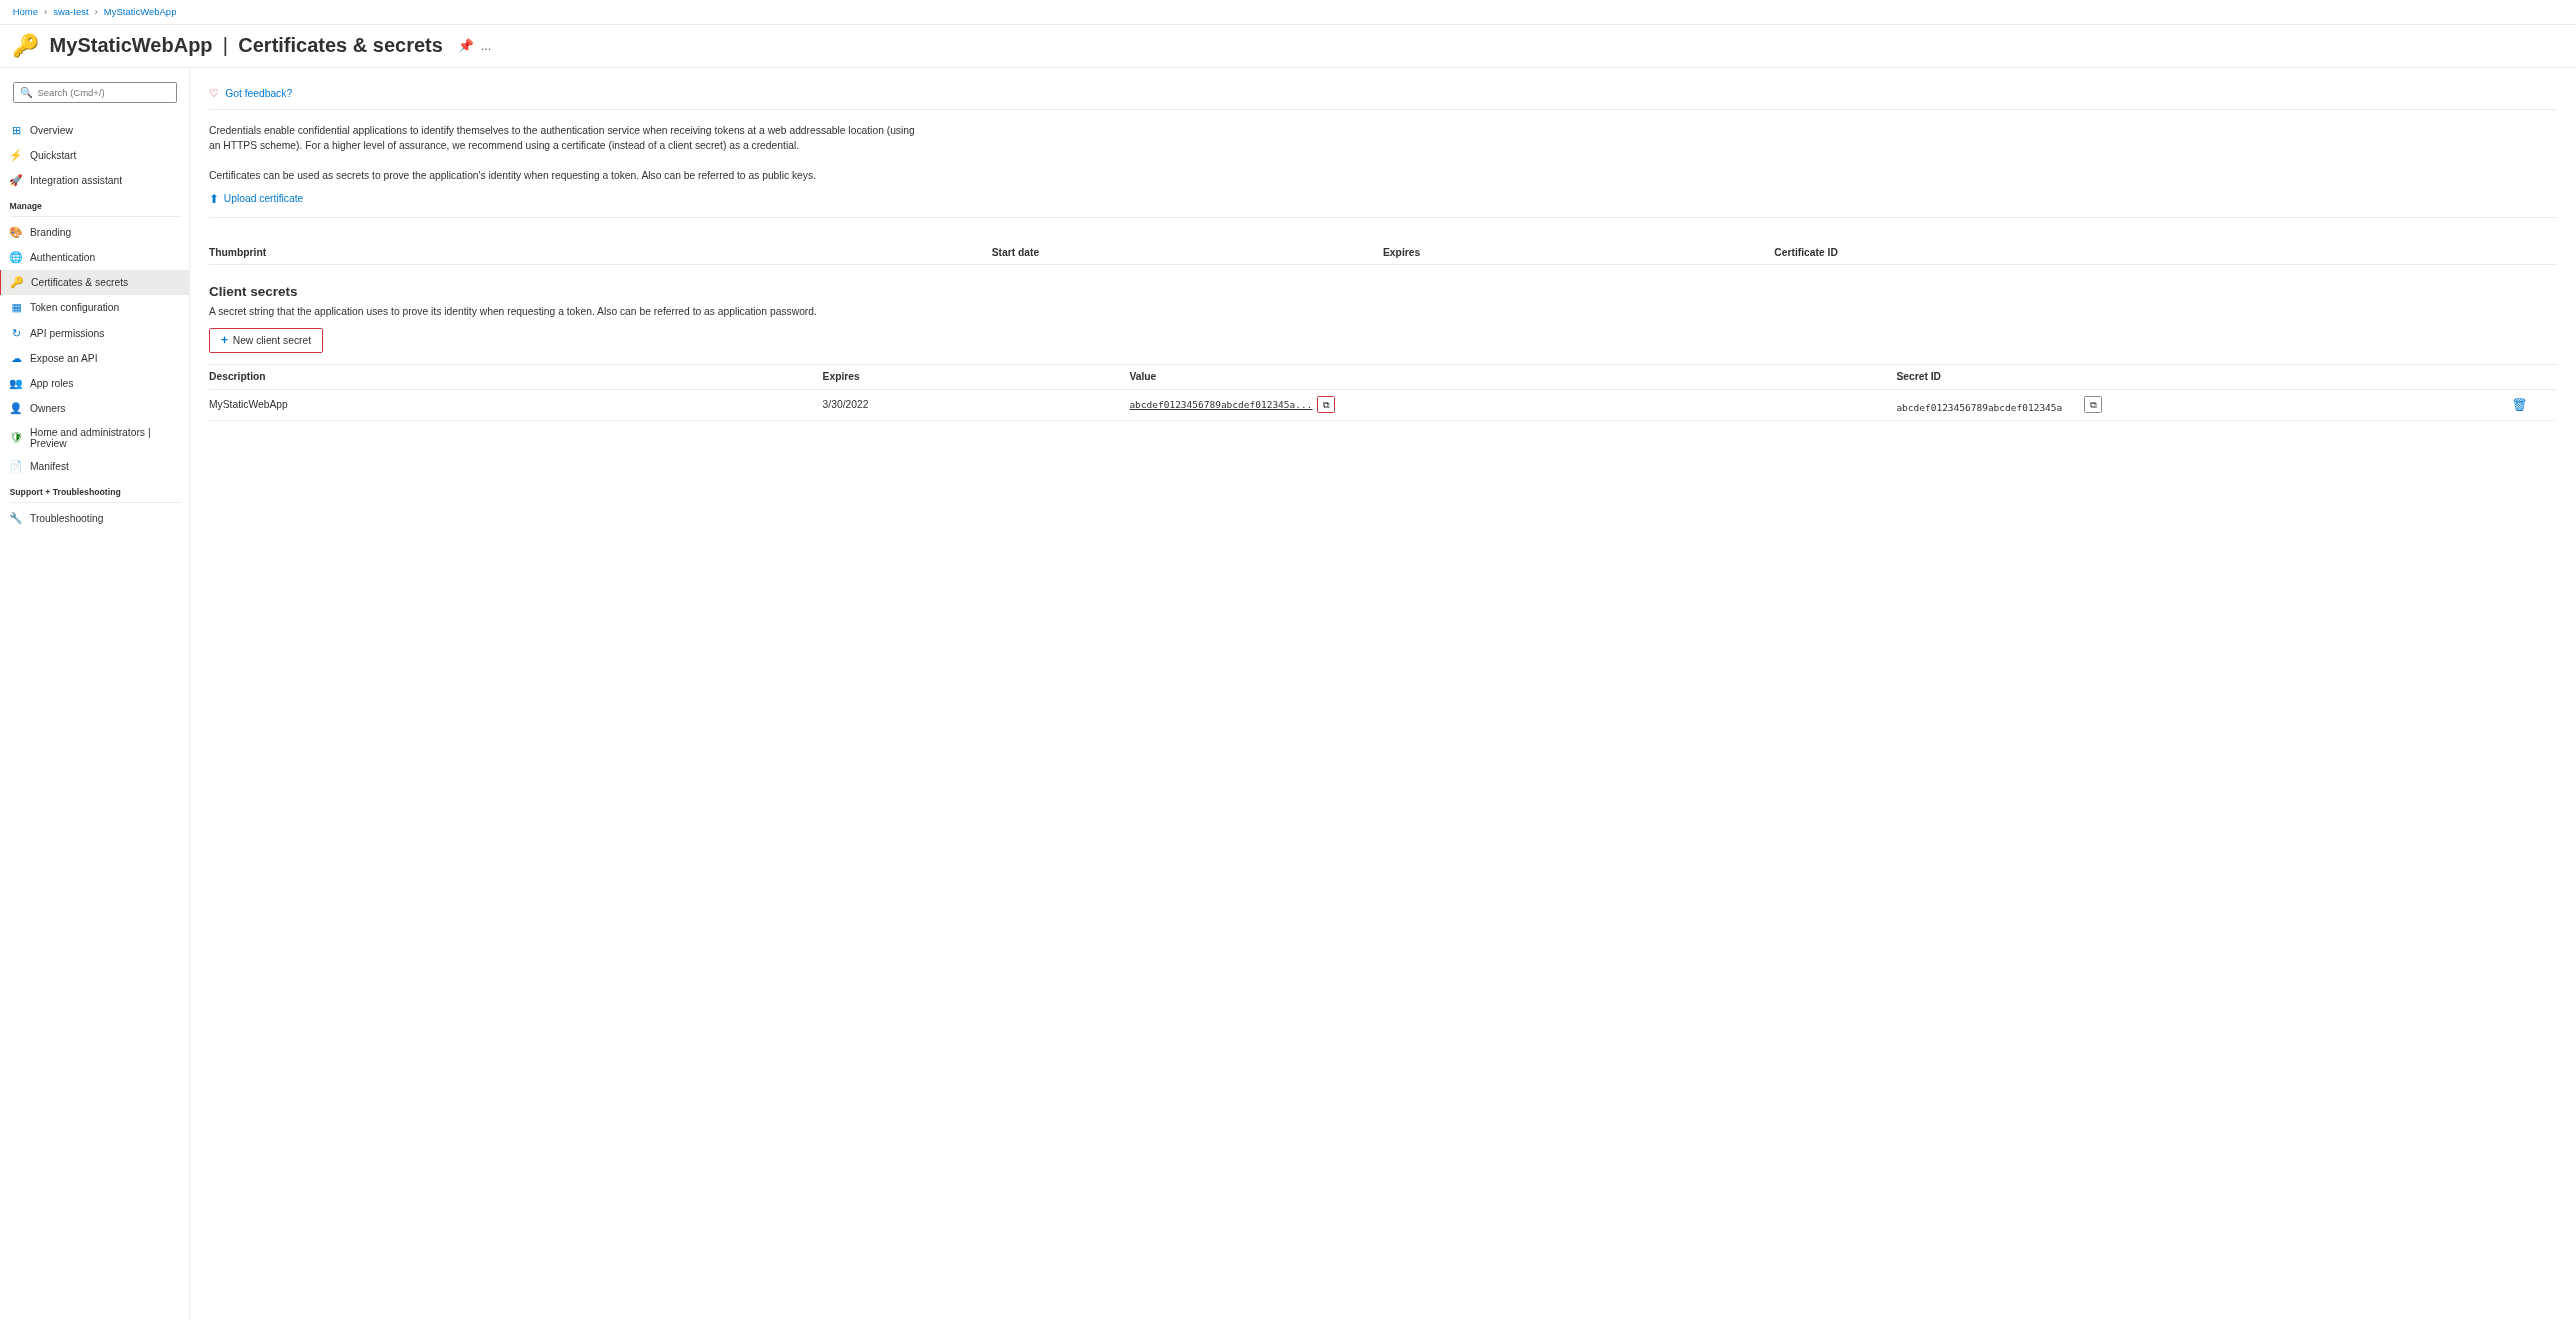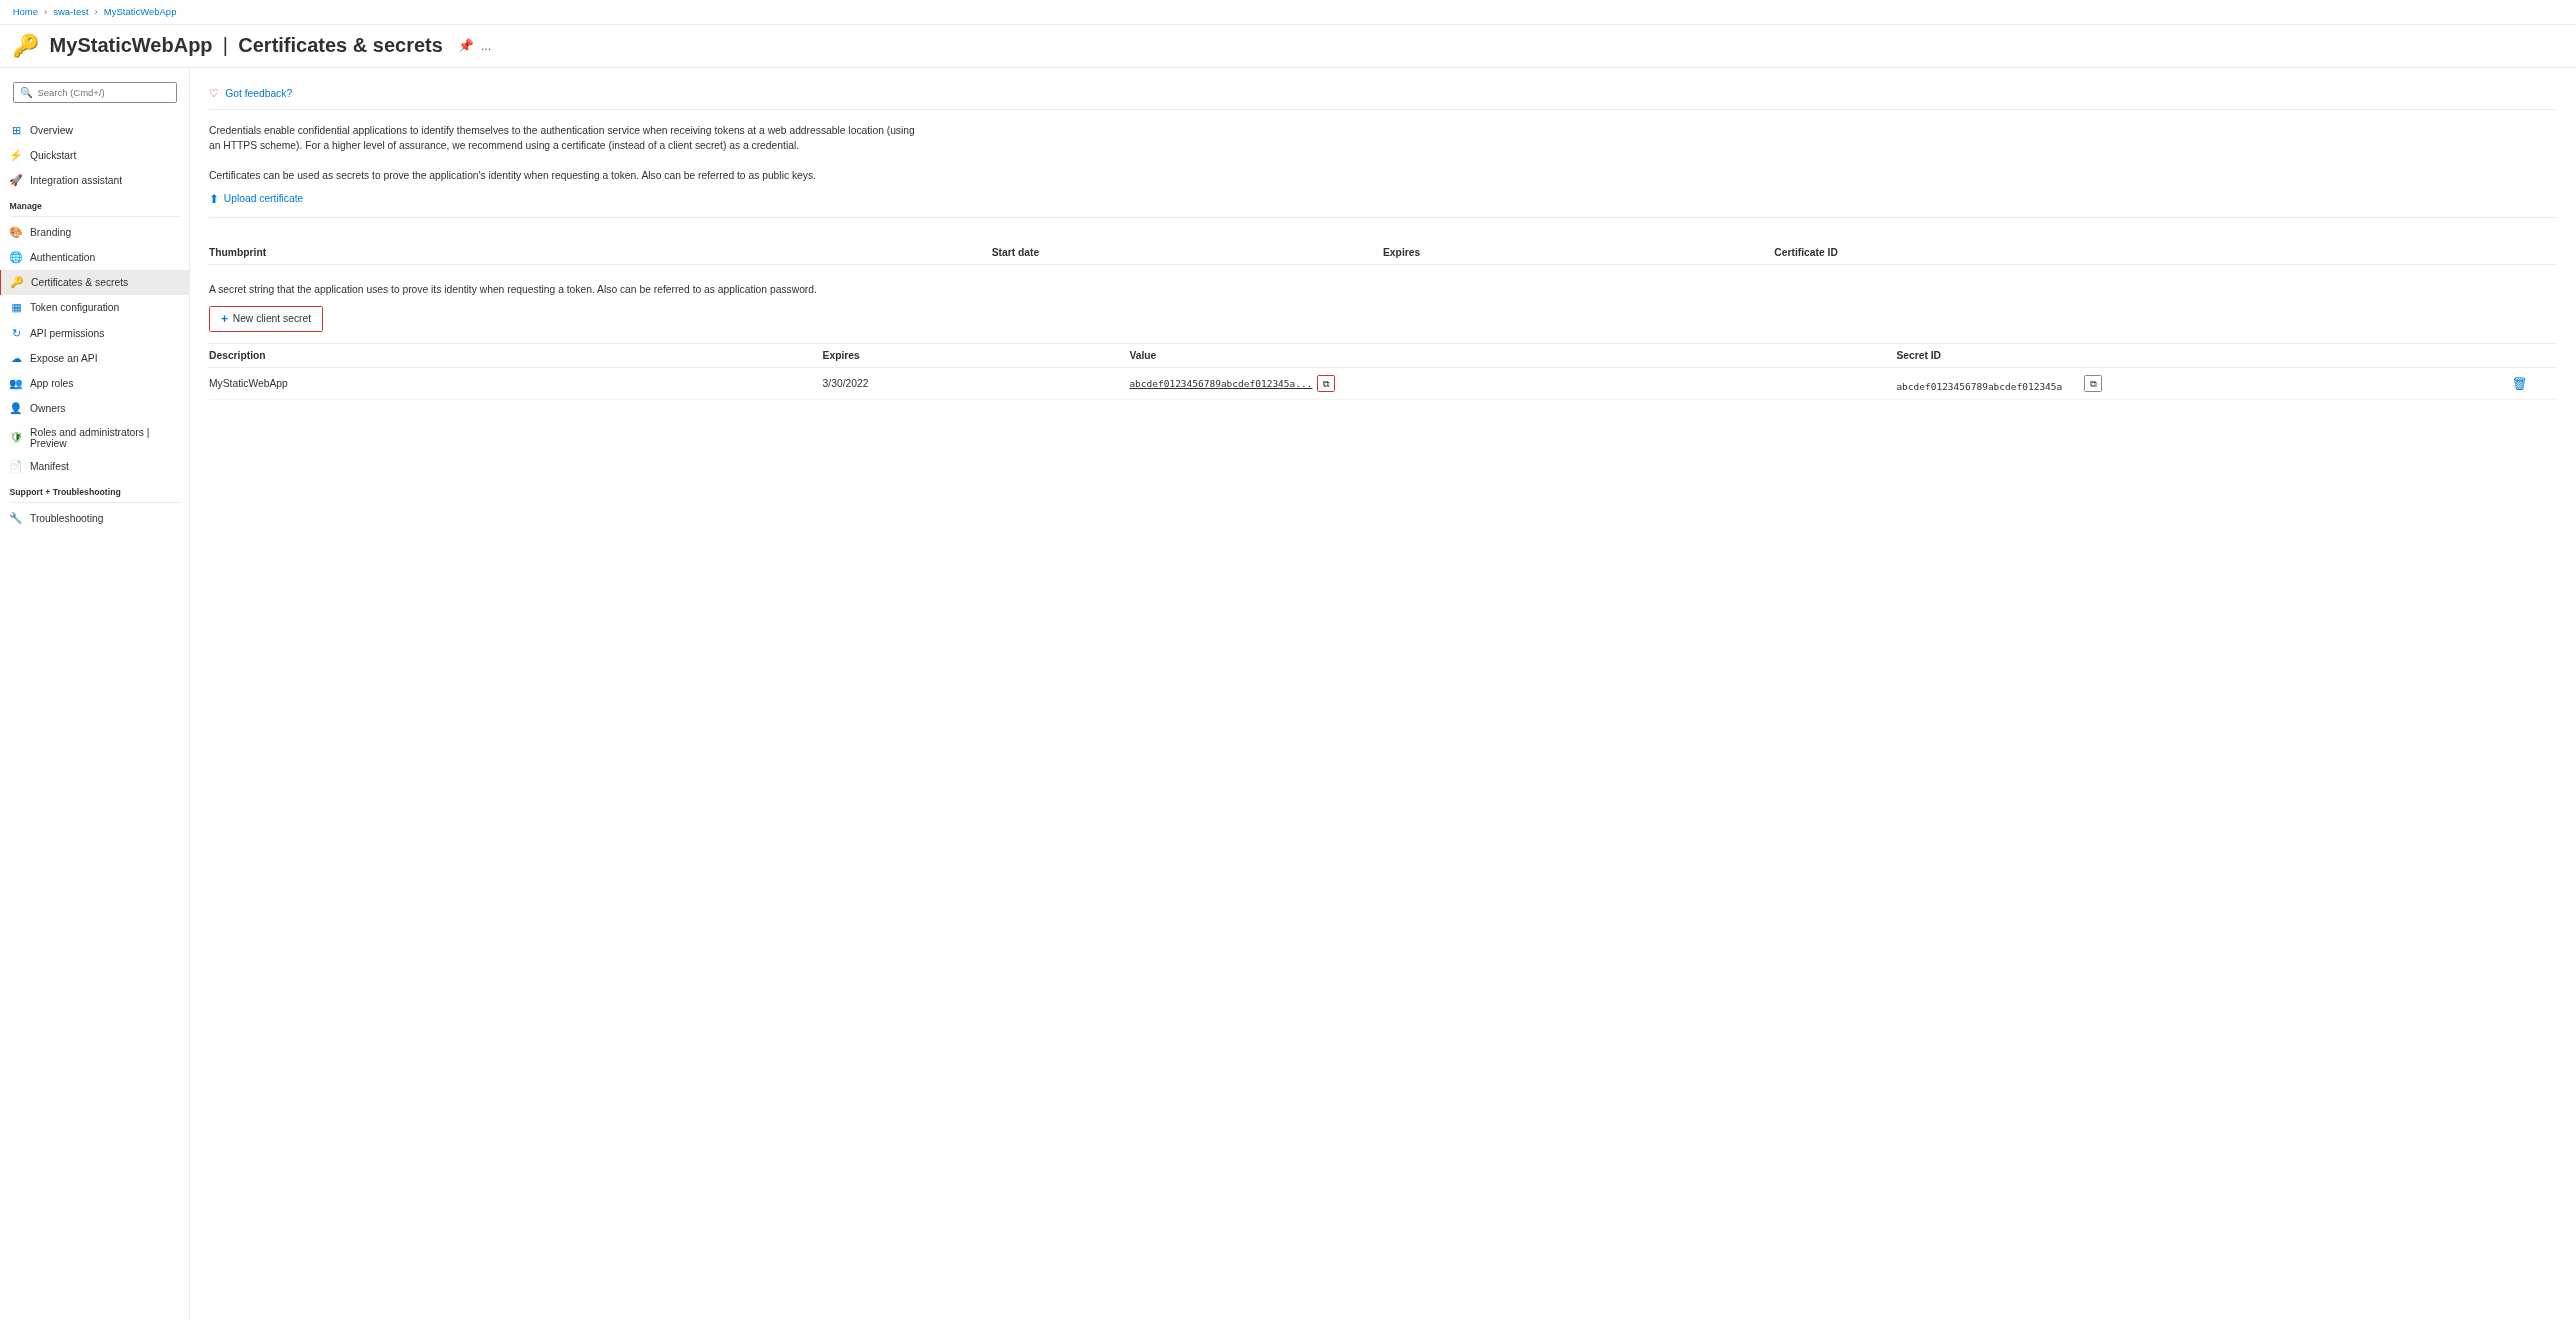--- a/index.html
+++ b/index.html
@@ -158,21 +158,21 @@
     <div class="nav-item">
       <span class="nav-icon icon-blue">👥</span>
       <span>App roles</span>
     </div>
     <div class="nav-item">
       <span class="nav-icon icon-blue">👤</span>
       <span>Owners</span>
     </div>
     <div class="nav-item">
       <span class="nav-icon icon-green">🛡</span>
-      <span>Roles and administrators | Preview</span>
+      <span>Home and administrators | Preview</span>
     </div>
     <div class="nav-item">
       <span class="nav-icon icon-blue">📄</span>
       <span>Manifest</span>
     </div>
 
     <div class="section-label">Support + Troubleshooting</div>
     <div style="height:0.8px; background:#edebe9; margin: 1.6px 9.5px 3.2px 9.5px;"></div>
 
     <div class="nav-item">
@@ -202,20 +202,21 @@
         <div class="table-header">
           <span>Thumbprint</span>
           <span>Start date</span>
           <span>Expires</span>
           <span>Certificate ID</span>
         </div>
       </div>
     </div>
 
     <div>
+      <h2 class="section-title">Client secrets</h2>
       <p class="section-desc">A secret string that the application uses to prove its identity when requesting a token. Also can be referred to as application password.</p>
 
       <button class="new-secret-btn" style="border: 1.6px solid #d13438;">
         <span class="plus-icon">+</span>
         <span>New client secret</span>
       </button>
 
       <div class="table-container secrets-table">
         <div class="table-header">
           <span>Description</span>

